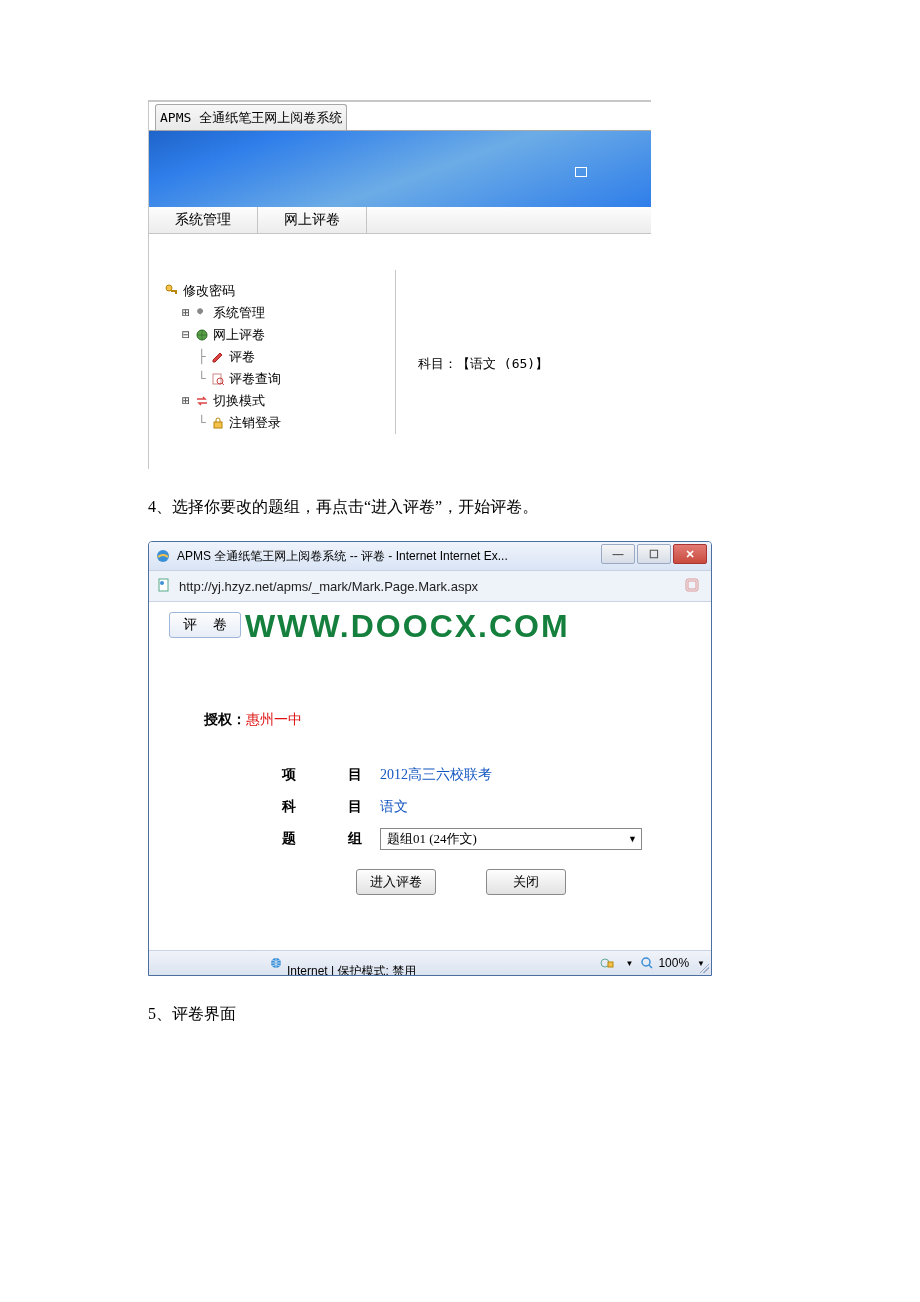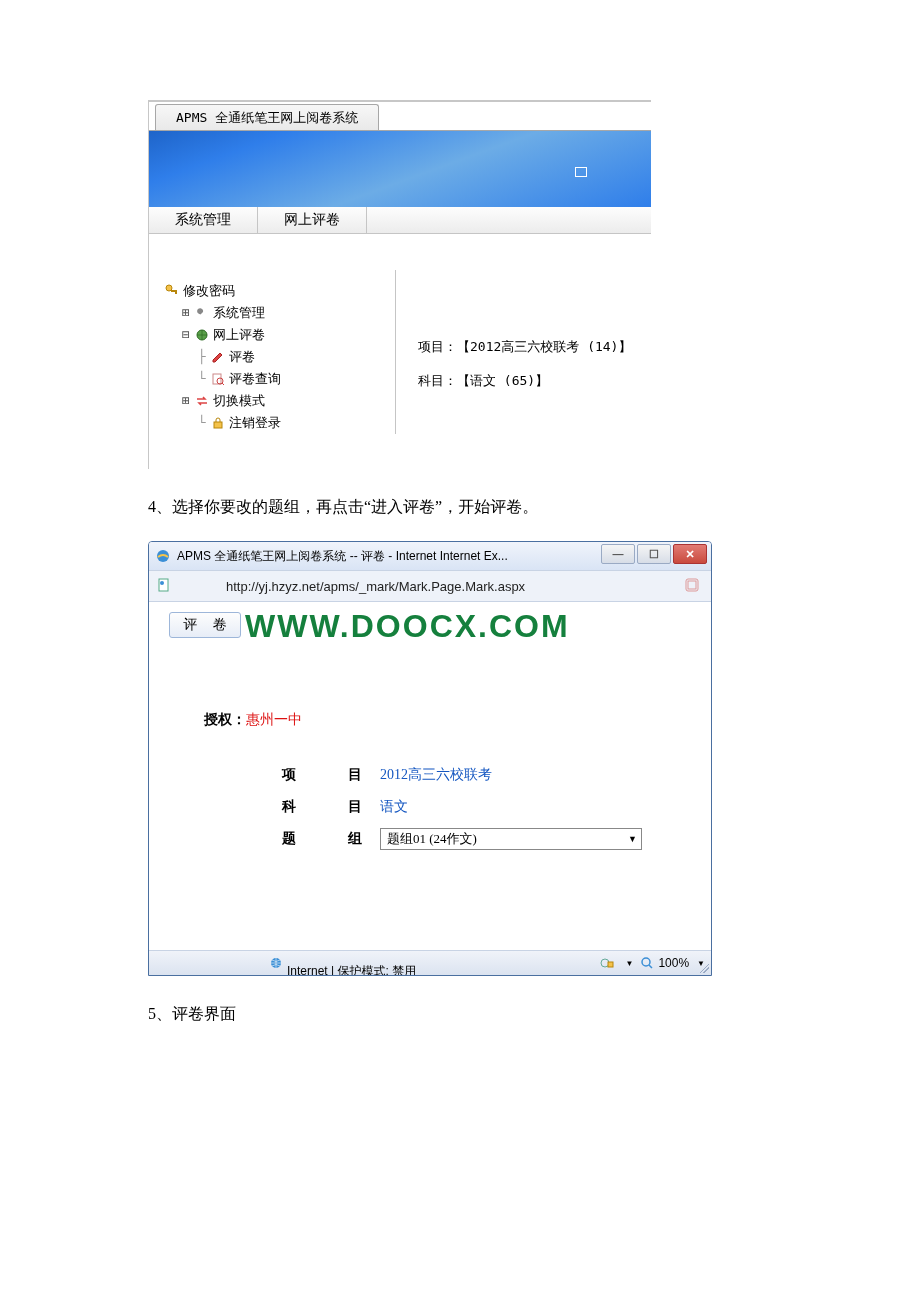--- a/index.html
+++ b/index.html
@@ -32,21 +32,21 @@
     border-bottom: 1px solid #a7a7a7;
     display: flex;
     align-items: stretch;
   }
   .fig1-tab .tab-active {
     border: 1px solid #a7a7a7;
     border-bottom: none;
     background: linear-gradient(#f7f7f7,#e9e9e9);
     font-family: "SimSun", monospace;
     font-size: 13px;
-    padding: 0 20px;
+    padding: 0 4px;
     display: flex;
     align-items: center;
     margin-left: 6px;
     margin-top: 2px;
     border-radius: 3px 3px 0 0;
   }
   .fig1-banner {
     height: 76px;
     background: linear-gradient(160deg,#1e64c9 0%, #2f7eea 20%, #6cace6 55%, #2f7eea 100%);
     position: relative;
@@ -143,21 +143,21 @@
     width:32px; height:18px; border-radius:2px; display:flex; align-items:center; justify-content:center;
     font-size:11px; font-weight:bold; color:#555;
     background: linear-gradient(#f5f5f5,#d7dde7); border:1px solid #9aaac4;
   }
   .fig2-winbtns .wb.close { background: linear-gradient(#e27b74,#c94a3e); color:#fff; border-color:#a33; }
   .fig2-addr {
     height: 30px;
     background: #eef2f9;
     display:flex; align-items:center; padding:0 8px;
     font-family: Arial, sans-serif; font-size:13px; color:#222;
-    border-top:1px solid #c8d3e4; border-bottom:1px solid #c8d3e4;gap:47px;
+    border-top:1px solid #c8d3e4; border-bottom:1px solid #c8d3e4;
   }
   .fig2-addr .page-icn {
     width:16px; height:16px; margin-right:6px; display:inline-flex;
   }
   .fig2-addr .url { flex:1; }
   .fig2-addr .fav-icn { width:20px; height:20px; display:inline-flex; }
   .fig2-content {
     background:#fff; position:relative; height:348px;
   }
   .watermark {
@@ -165,21 +165,21 @@
     font-family: Arial, sans-serif; font-size:32px; font-weight:bold;
     color:#15803d; letter-spacing:2px;
     pointer-events:none;
   }
   .eval-tab {
     position:absolute; left:20px; top:10px;
     width:64px; height:24px;
     background:linear-gradient(#fdfdfd,#e7edf7);
     border:1px solid #9db6d9; border-radius:3px;
     display:flex; align-items:center; justify-content:center;
-    font-family:Liberation Serif, serif; font-size:14px; letter-spacing:6px; padding-left:6px;
+    font-family:Liberation Sans, sans-serif; font-size:14px; letter-spacing:6px; padding-left:6px;
   }
   .inner-panel {
     position:absolute; left:16px; top:40px; right:16px; bottom:20px;
     border:1px solid transparent;
   }
   .auth-row {
     position:absolute; left:38px; top:68px;
     font-family:"SimSun",serif; font-size:14px;
   }
   .auth-row .lbl { color:#000; font-weight:bold; }
@@ -309,21 +309,20 @@
             <span class="icn">
               <svg width="14" height="14" viewBox="0 0 14 14">
                   <rect x="3" y="6" width="8" height="6" fill="#f4c24a" stroke="#b8860b"></rect>
                   <path d="M5 6 V4 A2 2 0 0 1 9 4 V6" fill="none" stroke="#b8860b"></path>
                 </svg>
             </span>
             <span>注销登录</span>
           </div>
         </div>
         <div class="fig1-info">
-          <div>项目：【2012高三六校联考 (14)】</div>
           <div>科目：【语文 (65)】</div>
         </div>
       </div>
     </div>
   </div>
 
   <div class="step">4、选择你要改的题组，再点击“进入评卷”，开始评卷。</div>
 
   <div class="figure-wrap">
     <div class="fig2">
@@ -374,20 +373,24 @@
                 <span class="fval-link">语文</span>
               </div>
               <div class="form-row">
                 <span class="flbl">题　　组</span>
                 <span class="fsel">
                   <span>题组01 (24作文)</span>
                   <span class="caret">▼</span>
                 </span>
               </div>
             </div>
+            <div class="btn-row">
+              <div class="btn">进入评卷</div>
+              <div class="btn">关闭</div>
+            </div>
           </div>
         </div>
         <div class="fig2-status">
           <span class="globe">
             <svg width="14" height="14" viewBox="0 0 14 14">
                 <circle cx="7" cy="7" r="5" fill="#3b8fd6"></circle>
                 <path d="M2 7 H12 M7 2 V12 M3 4 Q7 7 11 4 M3 10 Q7 7 11 10" fill="none" stroke="#fff" stroke-width="0.6"></path>
               </svg>
           </span>
           <span class="zone">Internet | 保护模式: 禁用</span>

